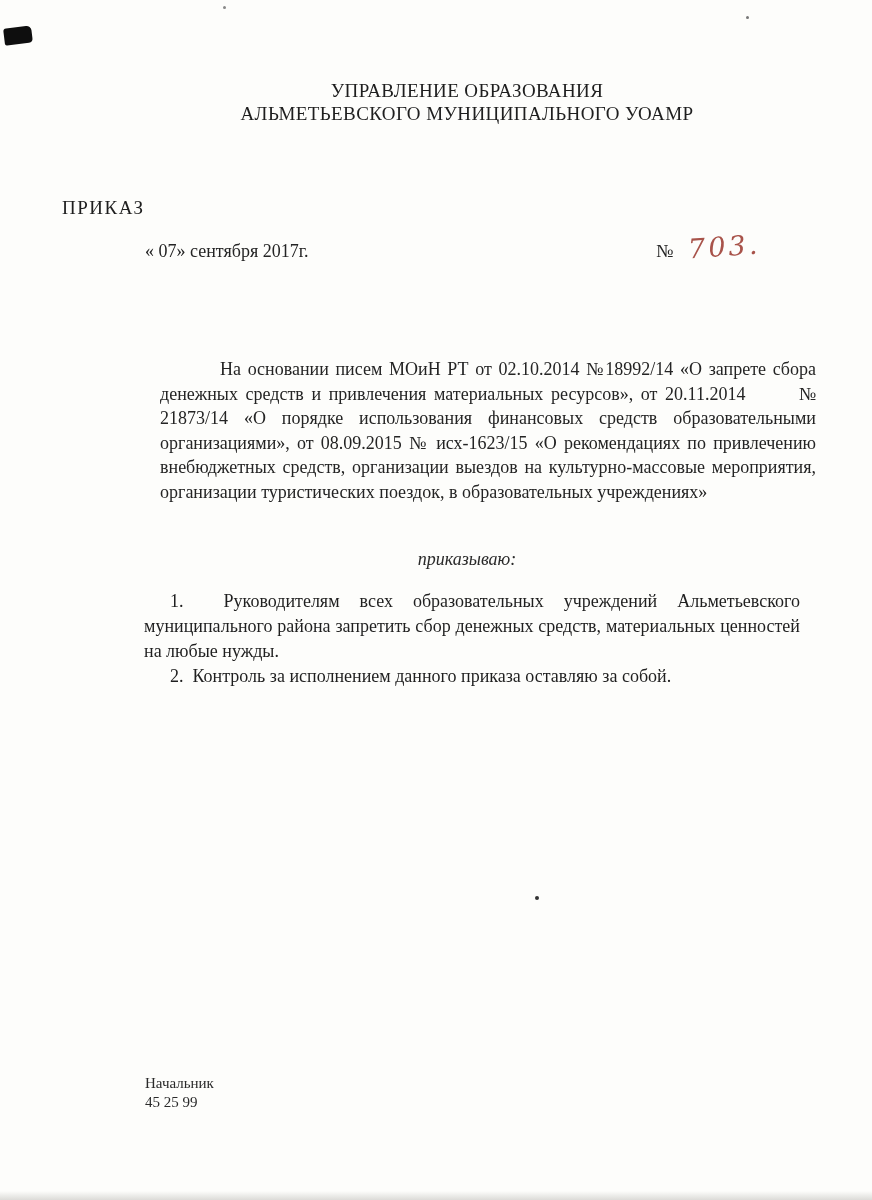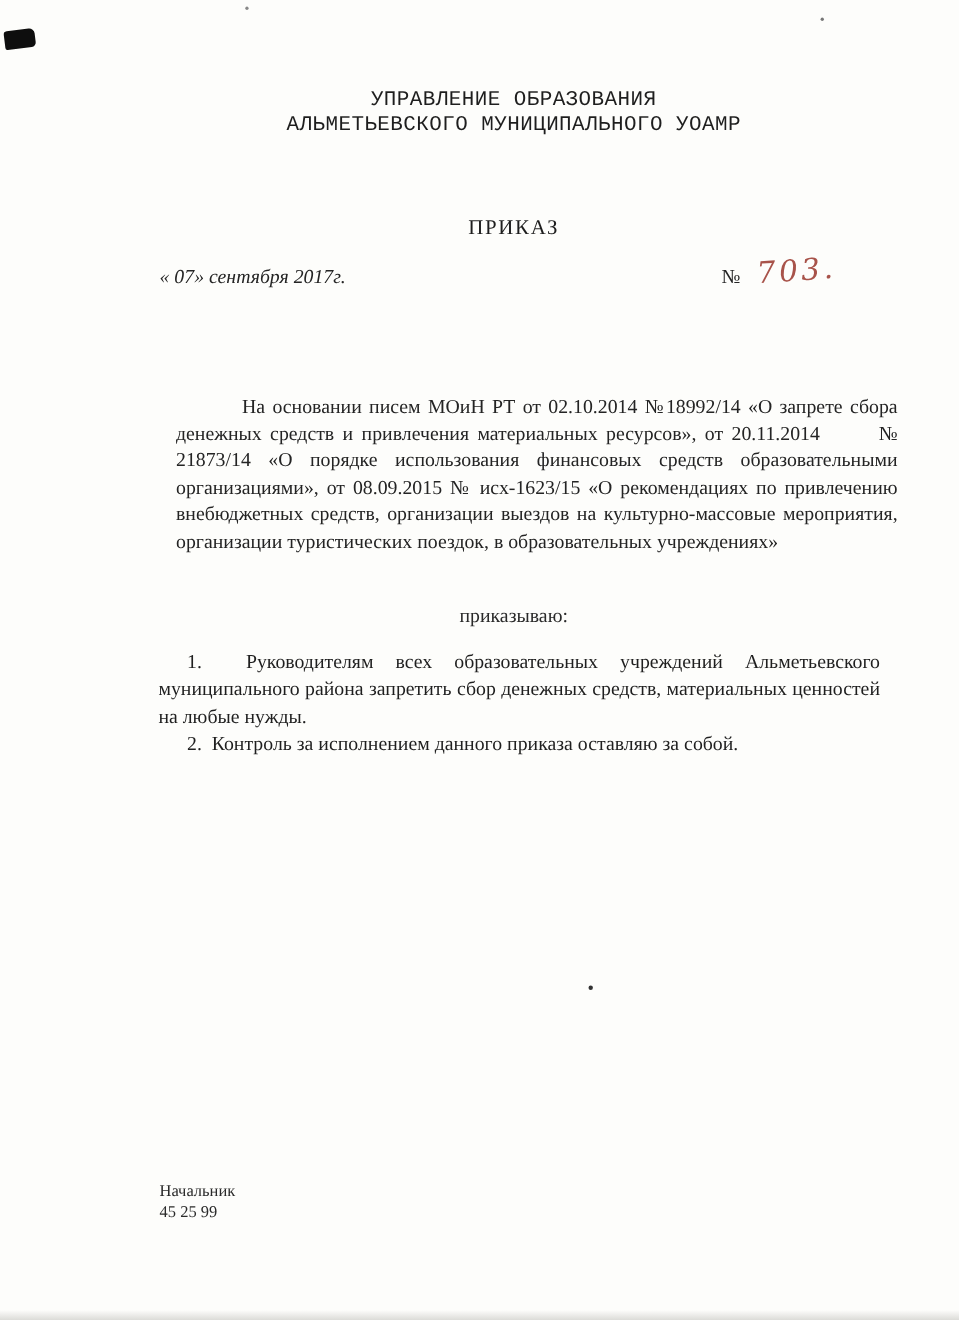--- a/index.html
+++ b/index.html
@@ -20,42 +20,41 @@
   .org-header {
     position: absolute;
     top: 79px;
     left: 62px;
     right: 0;
     text-align: center;
     font-size: 19px;
     line-height: 23px;
     letter-spacing: 0.4px;
     color: #1e1e1e;
-    font-family: Liberation Mono, monospace;
   }
   .order-title {
     position: absolute;
     top: 197px;
     left: 62px;
     right: 0;
-    text-align: center;
+    text-align: left;
     font-size: 19px;
     letter-spacing: 1.5px;
     color: #1e1e1e;
   }
   
   .date-row {
     position: absolute;
     top: 241px;
     left: 145px;
     right: 74px;
     font-size: 18px;
     color: #242424;
   }
-  .order-date { position: absolute; left: 0; top: 0; font-style: italic; }
+  .order-date { position: absolute; left: 0; top: 0; }
   .num-label  { position: absolute; left: 511px; top: 0; }
   .num-hand {
     position: absolute;
     left: 543px;
     top: -10px;
     font-size: 27px;
     font-style: italic;
     letter-spacing: 3px;
     transform: rotate(-4deg);
     font-family: "DejaVu Serif", serif;
@@ -74,20 +73,21 @@
     color: #242424;
   }
   .decree-word {
     position: absolute;
     top: 549px;
     left: 62px;
     right: 0;
     text-align: center;
     font-size: 18px;
     color: #2a2a2a;
+    font-style: italic;
   }
   .items {
     position: absolute;
     top: 589px;
     left: 144px;
     width: 656px;
   }
   .item {
     margin: 0;
     font-size: 18px;

